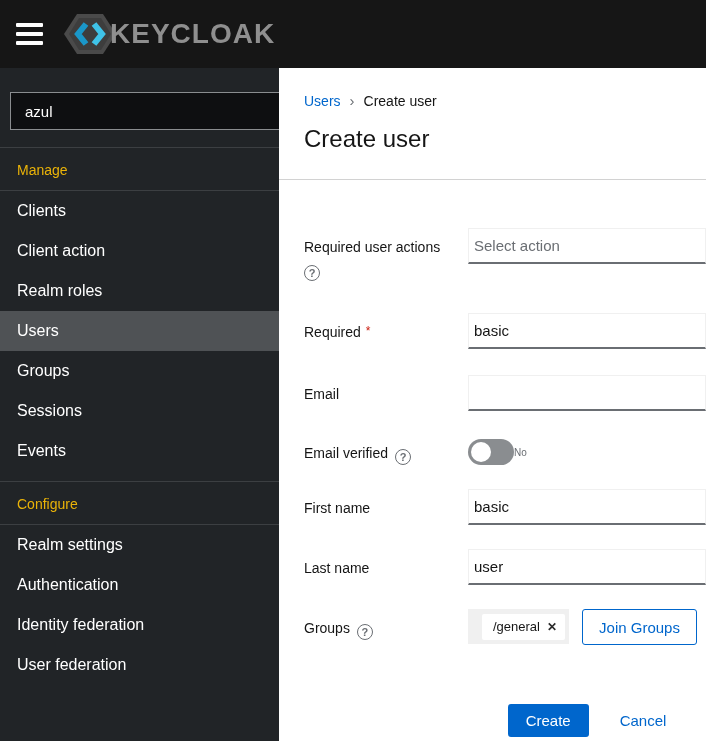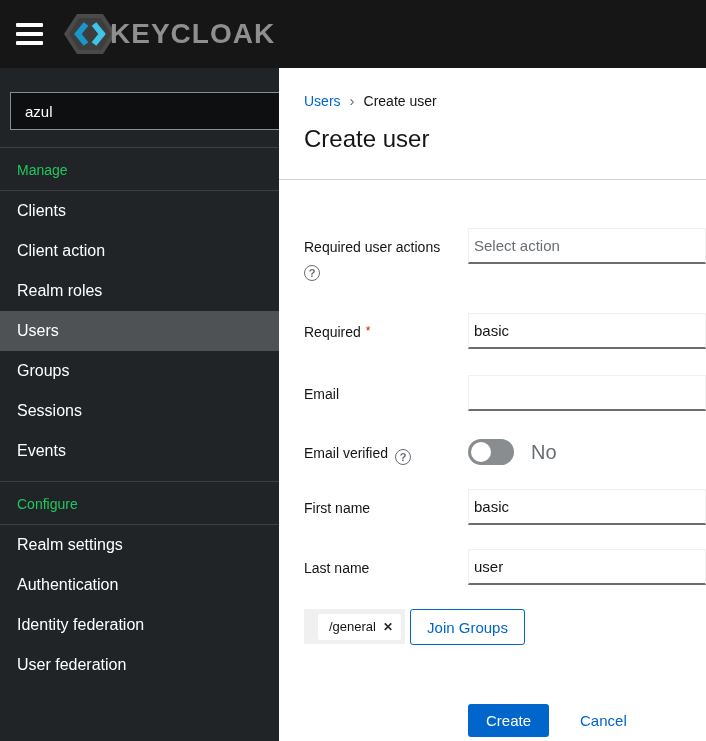--- a/index.html
+++ b/index.html
@@ -37,21 +37,21 @@
     font-size: 15px; color: #fff; cursor: pointer;
   }
   .realm-caret {
     margin-left: auto; width: 0; height: 0;
     border-left: 6px solid transparent; border-right: 6px solid transparent;
     border-top: 7px solid #fff;
   }
   .nav-divider { height: 1px; background: #3c3f42; }
   .nav-divider.top { margin-top: 17px; }
   .nav-section-label {
-    font-size: 14px; color: #22c55e; padding: 14px 0 12px 17px;
+    font-size: 14px; color: #eab308; padding: 14px 0 12px 17px;
   }
   .nav-item {
     height: 40px; line-height: 40px; padding-left: 17px;
     font-size: 16px; color: #fff; cursor: pointer;
   }
   .nav-item.active { background: #4f5255; }
   .nav-gap { height: 10px; }
 
   
   .main {
@@ -94,24 +94,24 @@
   
   .switch-wrap { display: flex; align-items: center; padding-top: 0; }
   .switch {
     width: 46px; height: 26px; border-radius: 13px; background: #8a8d90;
     position: relative; cursor: pointer; flex: none;
   }
   .switch .knob {
     position: absolute; left: 3px; top: 3px; width: 20px; height: 20px;
     border-radius: 50%; background: #fff;
   }
-  .switch-state { margin-left: 17px; font-size: 20px; color: #6a6e73; }
-
-  
-  .groups-控, .groups-control { display: flex; align-items: flex-start; }
+  .switch-state { font-size: 10px; color: #6a6e73; }
+
+  
+  .groups-控, .groups-control { display: flex; align-items: flex-start; gap: 8px; }
   .chip-group {
     background: #f0f0f0; height: 35px; display: flex; align-items: center;
     padding: 0 4px 0 14px; flex: none;
   }
   .chip {
     background: #fff; height: 26px; display: flex; align-items: center;
     padding: 0 8px 0 11px; font-size: 13px; color: #151515; border-radius: 2px;
   }
   .chip-remove {
     margin-left: 7px; font-size: 12px; font-weight: bold; color: #2b2b2b;
@@ -119,21 +119,21 @@
   }
   .join-groups-btn {
     margin-left: 5px; height: 36px; padding: 0 16px;
     background: #fff; border: 1px solid #0066cc; border-radius: 3px;
     color: #0066cc; font-size: 15px; cursor: pointer;
     font-family: "Liberation Sans", sans-serif;
   }
 
   
   .actions-row { margin-top: 57px; margin-bottom: 0; }
-  .actions { display: flex; align-items: center; }
+  .actions { display: flex; align-items: center; justify-content: center; }
   .create-btn {
     height: 33px; padding: 0 18px; background: #0066cc; color: #fff;
     border: none; border-radius: 3px; font-size: 15px; cursor: pointer;
     font-family: "Liberation Sans", sans-serif;
   }
   .cancel-link { margin-left: 31px; color: #0066cc; font-size: 15px; text-decoration: none; cursor: pointer; }
 </style>
 </head>
 <body>
 
@@ -250,20 +250,23 @@
     <div class="form-row" style="margin-bottom:24px">
       <div class="label-col">
         <span class="field-label">Last name</span>
       </div>
       <div class="control-col">
         <input class="text-input" type="text" value="user" style="">
       </div>
     </div>
 
     <div class="form-row" style="margin-bottom:0">
+      <div class="label-col">
+        <span class="field-label">Groups</span><span class="help-icon inline">?</span>
+      </div>
       <div class="control-col groups-control">
         <div class="chip-group">
           <div class="chip">
             <span>/general</span>
             <button class="chip-remove">✕</button>
           </div>
         </div>
         <button class="join-groups-btn">Join Groups</button>
       </div>
     </div>

